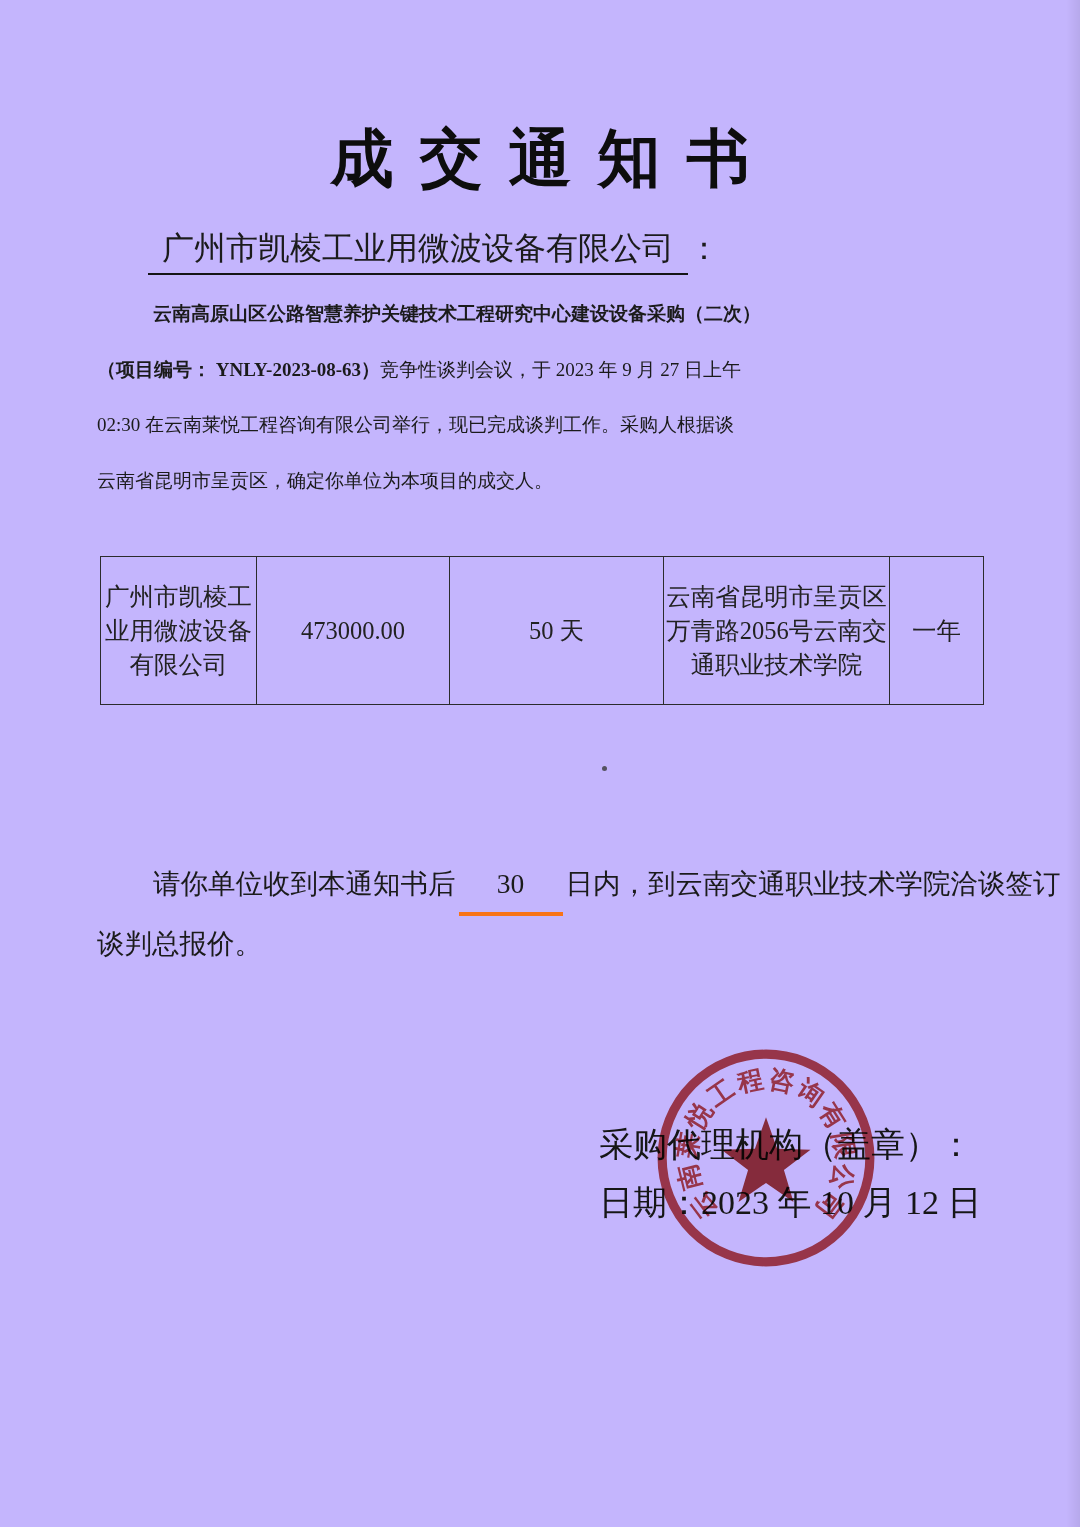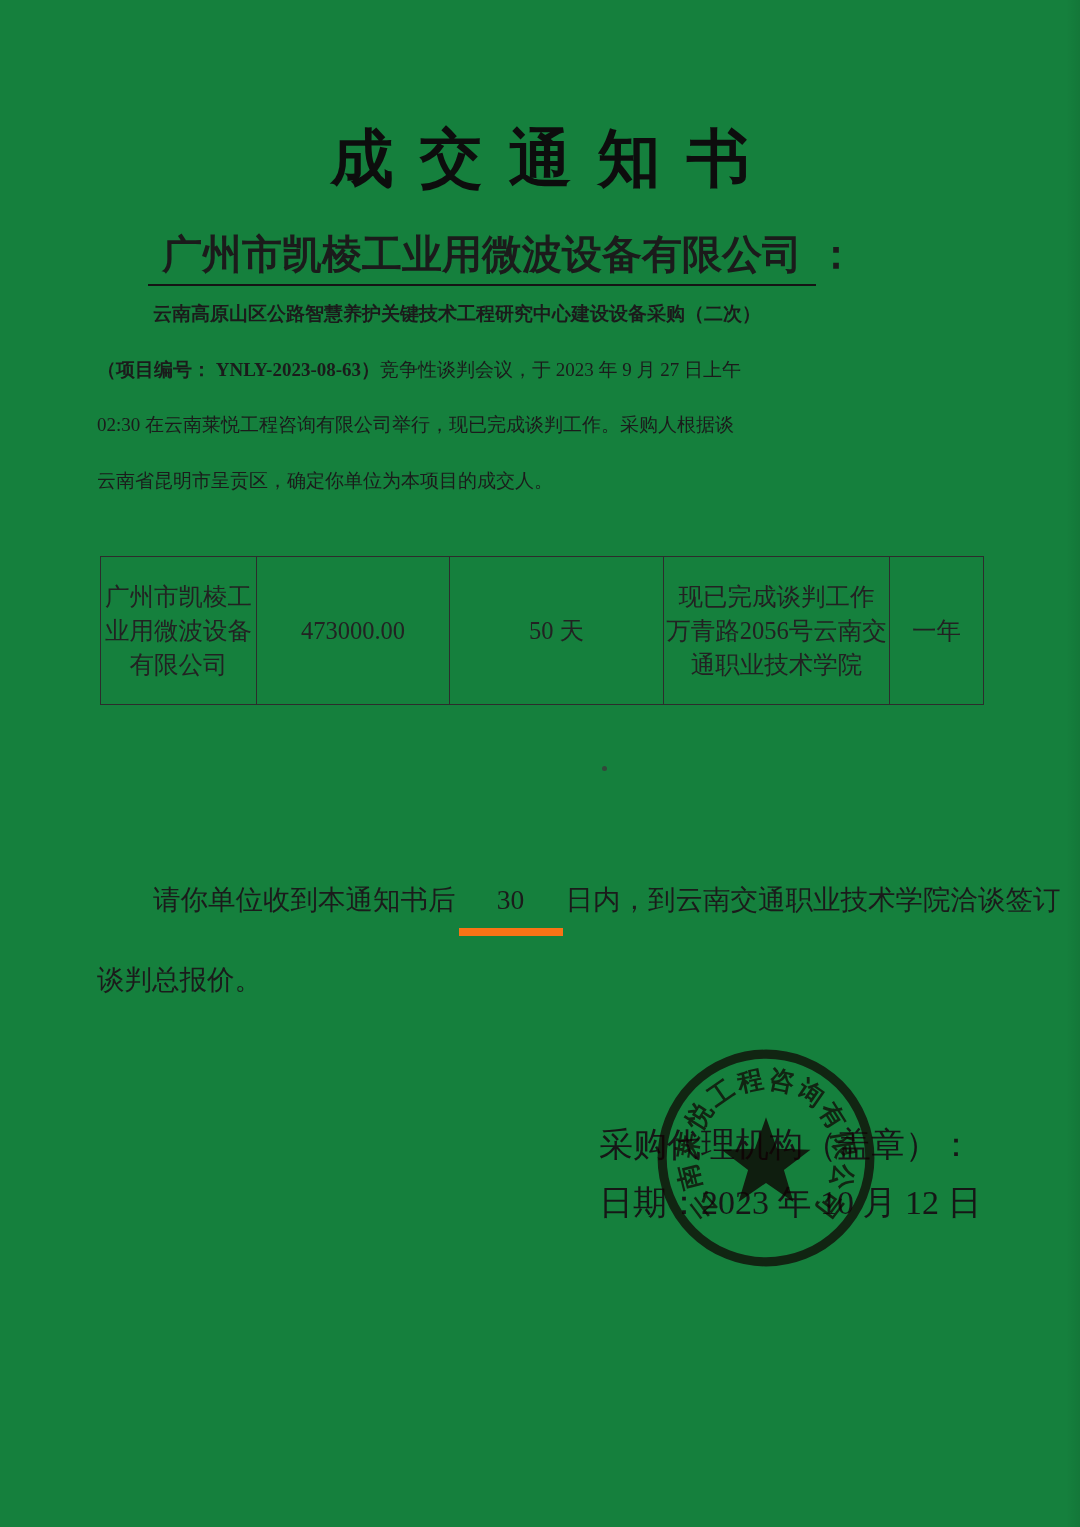--- a/index.html
+++ b/index.html
@@ -2,21 +2,21 @@
 <html><head>
 <meta charset="utf-8">
 <style>
   * { margin: 0; padding: 0; box-sizing: border-box; }
   html, body { background: #e8e8e8; }
   .page {
     position: relative;
     width: 1080px;
     height: 1527px;
     margin: 0 auto;
-    background: #15803d;
+    background: #c4b5fd;
     overflow: hidden;
     color: #1b1b1b;
     font-family: "Liberation Serif", "DejaVu Serif", serif;
   }
   
   .page::after {
     content: "";
     position: absolute;
     top: 0; right: 0; bottom: 0;
     width: 14px;
@@ -32,22 +32,22 @@
     font-size: 63px;
     font-weight: bold;
     letter-spacing: 26px;
     padding-left: 26px;
     color: #0d0d0d;
   }
   .addressee {
     position: absolute;
     top: 227px;
     left: 148px;
-    font-size: 40px;
-    font-weight: bold;
+    font-size: 32px;
+    font-weight: normal;
     white-space: nowrap;
   }
   .addressee .name {
     display: inline-block;
     border-bottom: 2px solid #151515;
     padding: 0 14px 2px 14px;
   }
   .body-par {
     position: absolute;
     top: 286px;
@@ -87,22 +87,22 @@
     width: 890px;
     font-size: 27.5px;
     line-height: 55.5px;
     white-space: nowrap;
   }
   .closing .indent { padding-left: 56px; }
   .blank-line {
     display: inline-block;
     min-width: 104px;
     text-align: center;
-    border-bottom: 8px solid #f97316;
-    margin: 16px 3px;
+    border-bottom: 4px solid #f97316;
+    margin: 0 3px;
   }
   .signature {
     position: absolute;
     left: 599px;
     top: 1116px;
     font-size: 34px;
     line-height: 58px;
     white-space: nowrap;
     color: #161616;
   }
@@ -151,21 +151,21 @@
         <col style="width:226px">
         <col style="width:94px">
     </colgroup>
     <tbody>
     <tr class="data">
       <td>广州市凯棱工
 业用微波设备
 有限公司</td>
       <td>473000.00</td>
       <td>50 天</td>
-      <td>现已完成谈判工作
+      <td>云南省昆明市呈贡区
 万青路2056号云南交
 通职业技术学院</td>
       <td>一年</td>
     </tr>
   </tbody>
     </table>
 
   <div class="speck"></div>
 
   <div class="closing">

